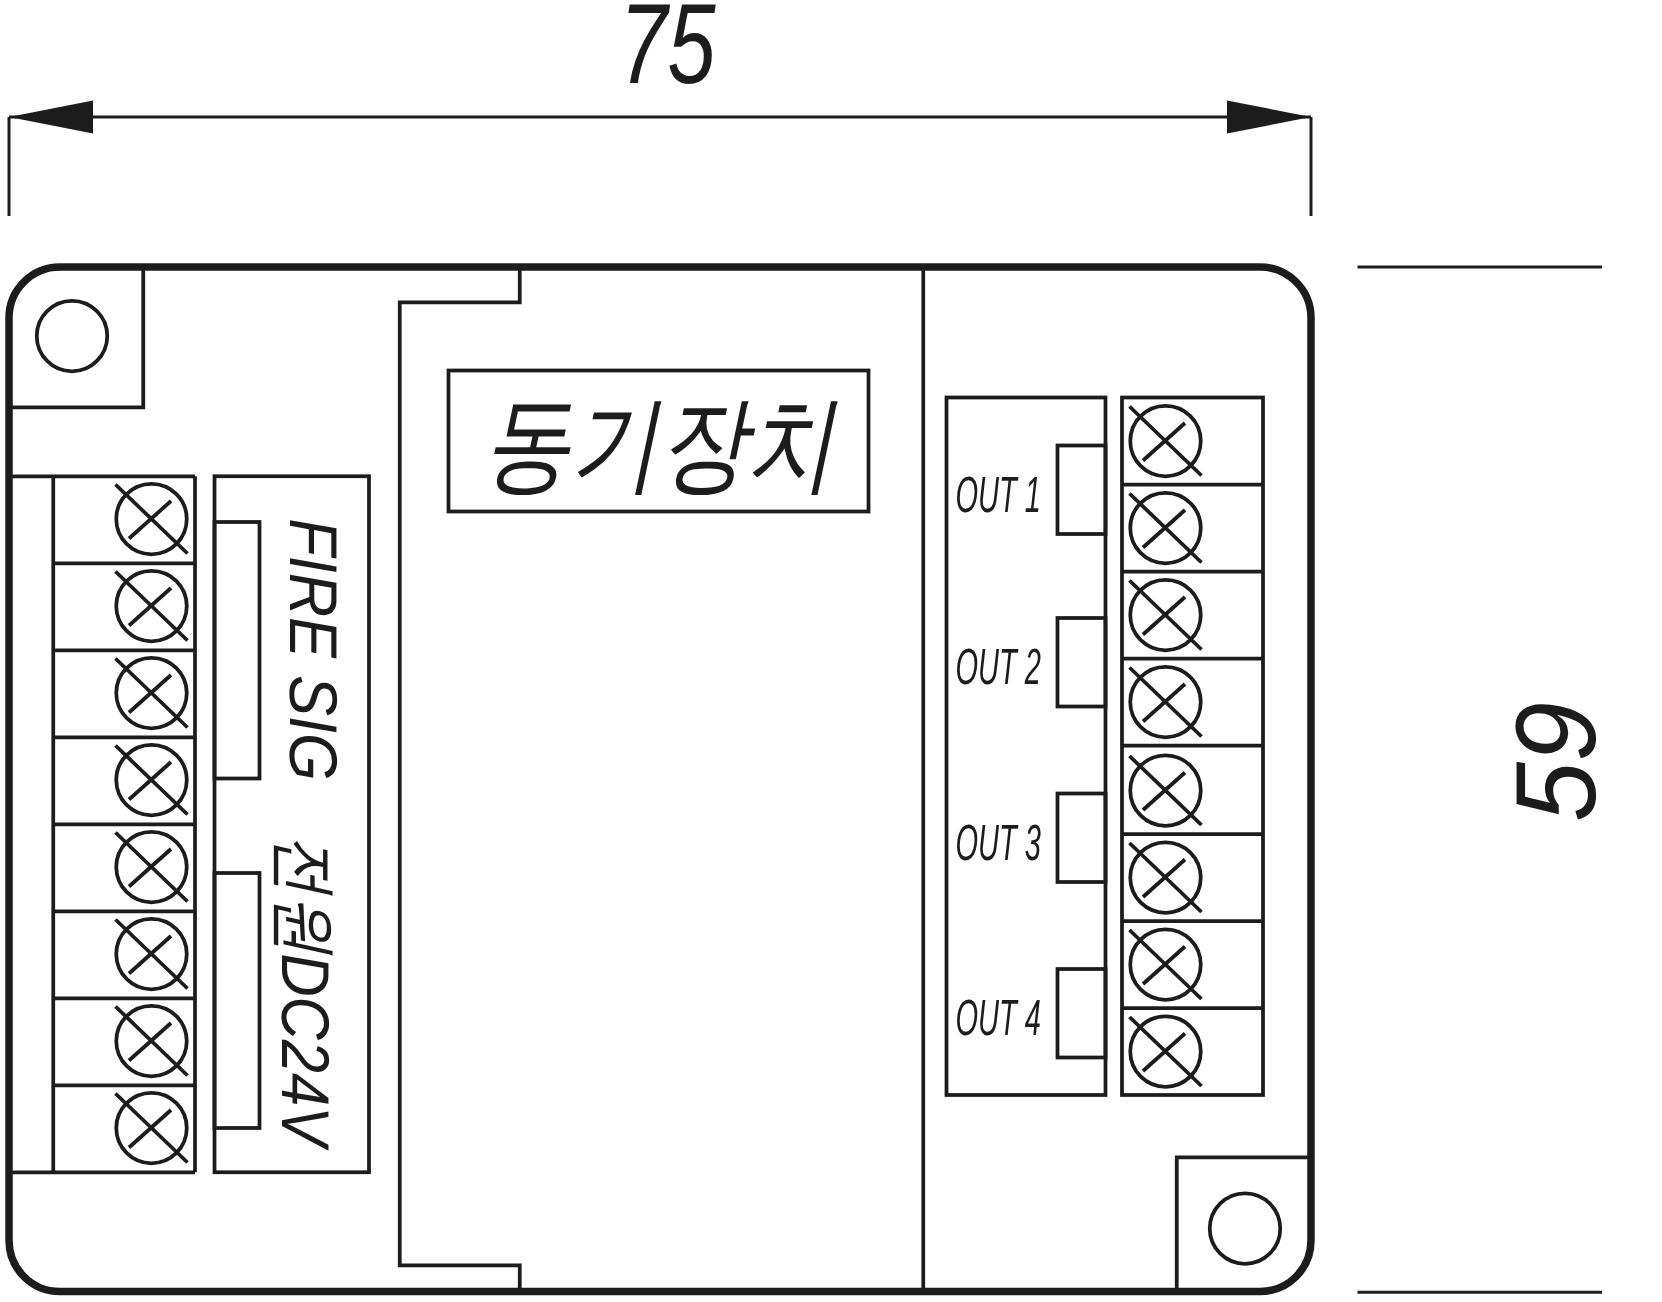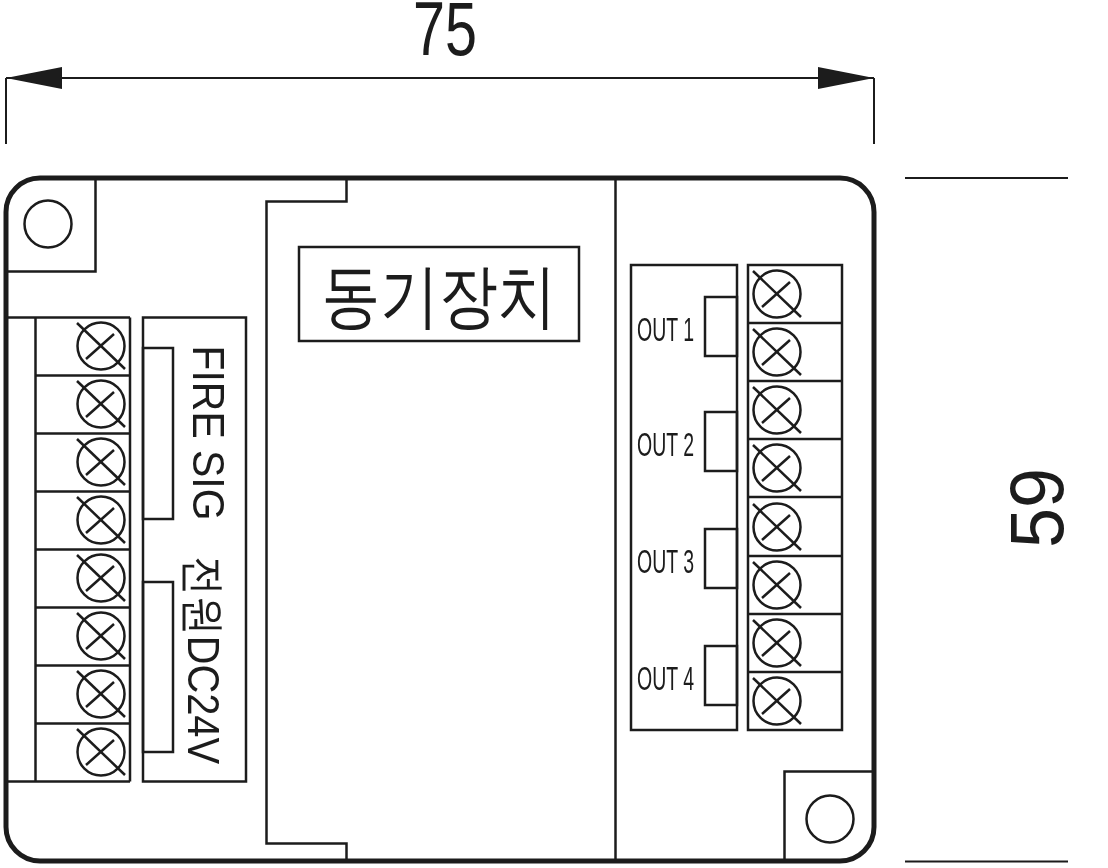--- a/index.html
+++ b/index.html
@@ -7,20 +7,21 @@
     padding: 0;
     background: #ffffff;
   }
   .stage {
     position: relative;
     width: 1068px;
     height: 868px;
     background: #ffffff;
     overflow: hidden;
     font-family: "Liberation Sans", sans-serif;
+    font-style: italic;
   }
   svg text {
     font-family: "Liberation Sans", sans-serif;
     fill: #1c1c1c;
   }
   .ln   { stroke: #1c1c1c; stroke-width: 2.5; fill: none; }
   .thick{ stroke: #1c1c1c; stroke-width: 5;   fill: none; }
   .dim  { stroke: #1c1c1c; stroke-width: 2;   fill: none; }
   .arrow{ fill: #1c1c1c; stroke: none; }
 </style>

